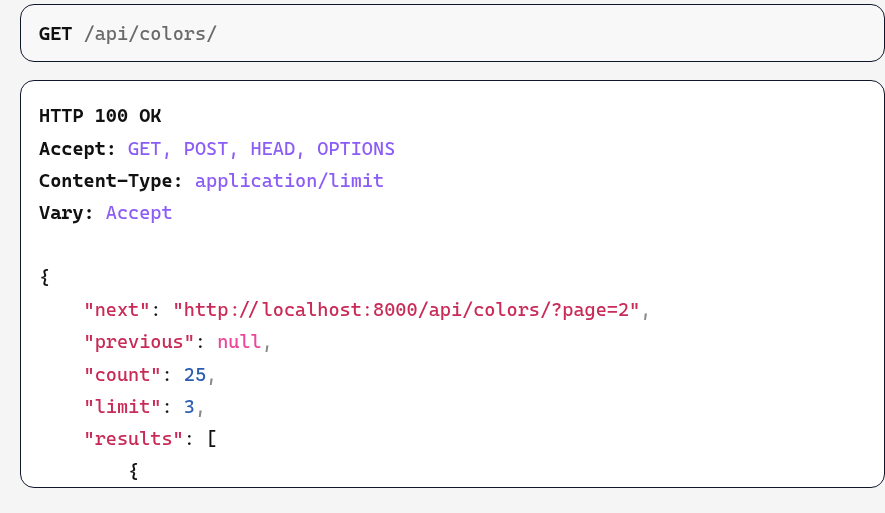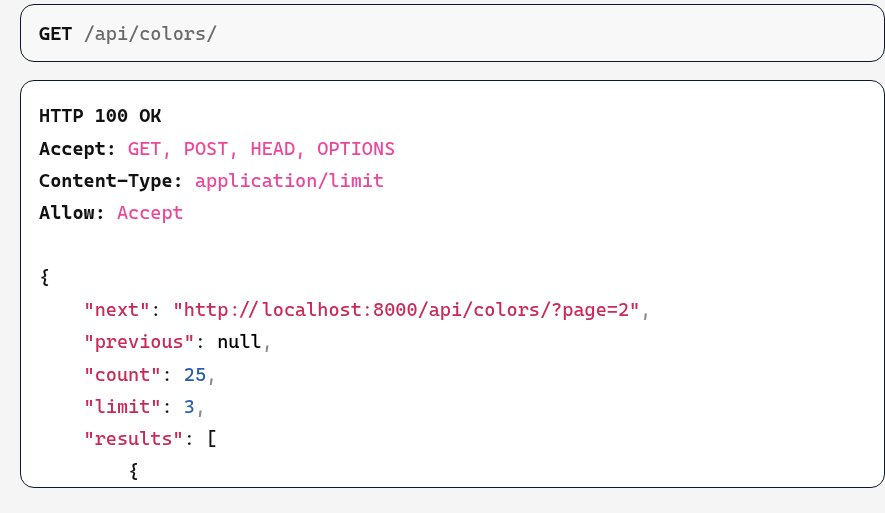--- a/index.html
+++ b/index.html
@@ -28,42 +28,42 @@
       white-space: pre;
       line-height: 1.7;
       font-family: inherit;
     }
     .method { font-weight: 700; color: #111; }
     .path { color: #6a6a6a; }
     .slash { color: #6a6a6a; }
     .status { font-weight: 700; color: #111; }
     .hkey { font-weight: 700; color: #111; }
     .hcolon { font-weight: 700; color: #111; }
-    .hval { color: #ec4899; }
+    .hval { color: #8b5cf6; }
     .brace { color: #111; }
     .bracket { color: #111; }
     .jkey { color: #c92a57; }
     .jstr { color: #c92a57; }
     .jcolon { color: #111; }
     .jnum { color: #2b5db0; text-align: center; }
-    .jnull { color: #000000; }
+    .jnull { color: #ec4899; }
     .comma { color: #888; }
   </style>
 </head>
 <body>
 
 <div class="panel panel-request">
 <pre><span class="method">GET</span> <span class="slash">/</span><span class="path">api</span><span class="slash">/</span><span class="path">colors</span><span class="slash">/</span></pre>
 </div>
 
 <div class="panel panel-response">
 <pre><span class="status">HTTP 100 OK</span>
 <span class="hkey">Accept</span><span class="hcolon">:</span> <span class="hval">GET, POST, HEAD, OPTIONS</span>
 <span class="hkey">Content-Type</span><span class="hcolon">:</span> <span class="hval">application/limit</span>
-<span class="hkey">Allow</span><span class="hcolon">:</span> <span class="hval">Accept</span>
+<span class="hkey">Vary</span><span class="hcolon">:</span> <span class="hval">Accept</span>
 
 <span class="brace">{</span>
     <span class="jkey">"next"</span><span class="jcolon">:</span> <span class="jstr">"http://localhost:8000/api/colors/?page=2"</span><span class="comma">,</span>
     <span class="jkey">"previous"</span><span class="jcolon">:</span> <span class="jnull">null</span><span class="comma">,</span>
     <span class="jkey">"count"</span><span class="jcolon">:</span> <span class="jnum">25</span><span class="comma">,</span>
     <span class="jkey">"limit"</span><span class="jcolon">:</span> <span class="jnum">3</span><span class="comma">,</span>
     <span class="jkey">"results"</span><span class="jcolon">:</span> <span class="bracket">[</span>
         <span class="brace">{</span>
 </pre>
 </div>

